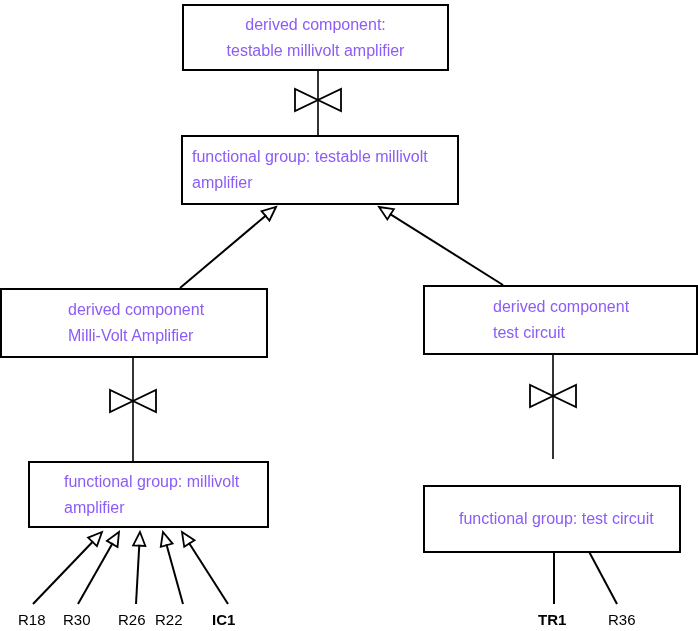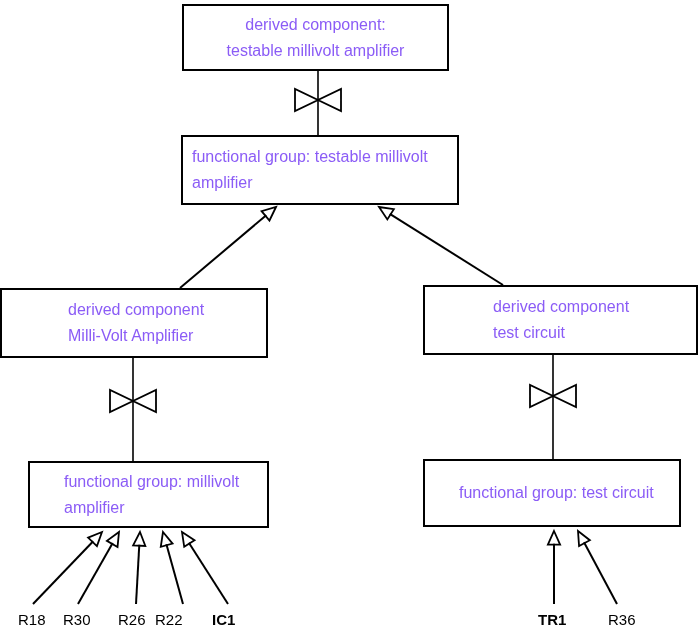--- a/index.html
+++ b/index.html
@@ -123,21 +123,21 @@
         <div class="node-text left-text" style="padding-left: 66px;">derived component
 Milli-Volt Amplifier</div>
       </div>
       <div class="node" style="left: 423px; top: 285px; width: 275px; height: 70px;">
         <div class="node-text left-text" style="padding-left: 68px;">derived component
 test circuit</div>
       </div>
       <div class="node" style="left: 0px; top: 461px; width: 241px; height: 67px; margin-left: 28px;">
         <div class="node-text left-text" style="padding-left: 34px;">functional group: millivolt amplifier</div>
       </div>
-      <div class="node" style="left: 423px; top: 459px; width: 258px; height: 68px; justify-content: flex-end;">
+      <div class="node" style="left: 423px; top: 485px; width: 258px; height: 68px; justify-content: flex-end;">
         <div class="node-text left-text" style="padding-left: 34px;">functional group: test circuit</div>
       </div>
     </div>
 
   <div id="labels-layer">
       <div class="term-label" style="left: 18px; top: 612px;">R18</div>
       <div class="term-label" style="left: 63px; top: 612px; text-align: right;">R30</div>
       <div class="term-label" style="left: 118px; top: 612px;">R26</div>
       <div class="term-label" style="left: 155px; top: 612px;">R22</div>
       <div class="term-label" style="left: 212px; top: 612px; font-weight: bold;">IC1</div>

